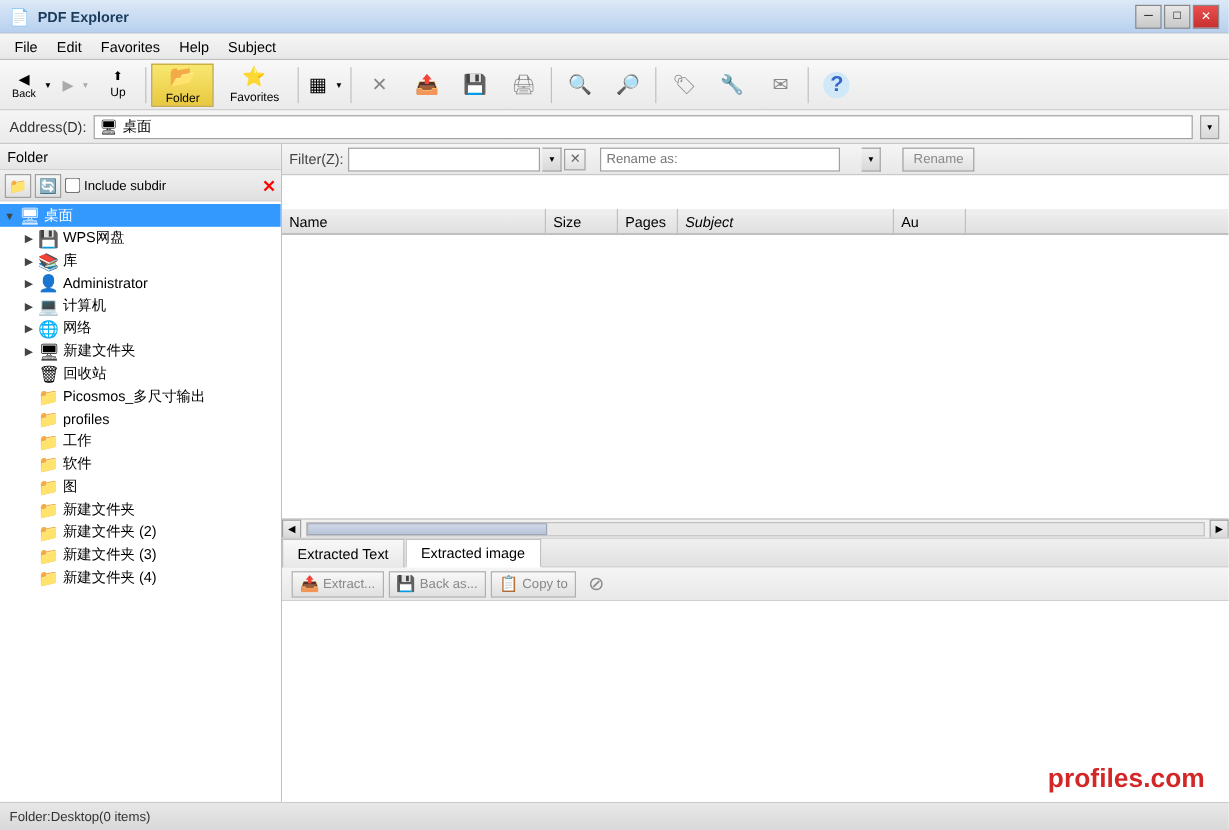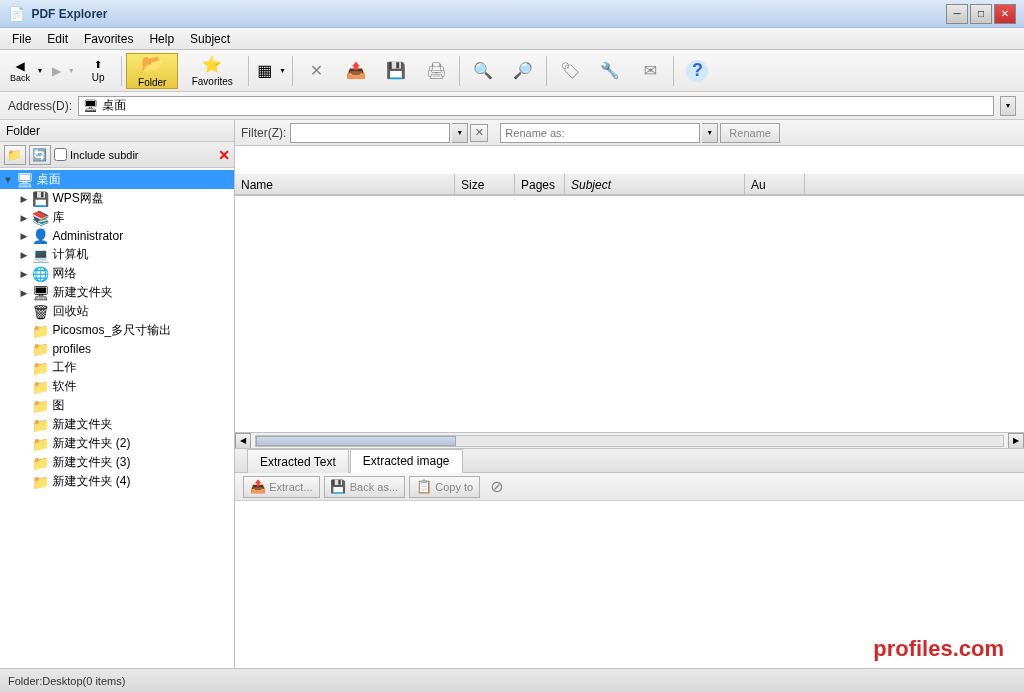--- a/index.html
+++ b/index.html
@@ -53,41 +53,41 @@
 
     
     #right-panel { flex: 1; display: flex; flex-direction: column; background: white; }
 
     
     #filter-bar { background: linear-gradient(to bottom, #f5f5f5, #e8e8e8); height: 26px; display: flex; align-items: center; padding: 0 6px; border-bottom: 1px solid #c8c8c8; gap: 4px; }
     .filter-box { display: flex; align-items: center; gap: 2px; }
     .filter-input { height: 20px; width: 160px; border: 1px solid #a0a0a0; background: white; padding: 0 4px; font-size: 11px; }
     .filter-dd { width: 16px; height: 20px; background: linear-gradient(to bottom, #f0f0f0, #d8d8d8); border: 1px solid #a0a0a0; border-left: none; display: flex; align-items: center; justify-content: center; cursor: pointer; font-size: 8px; }
     .filter-clear { width: 18px; height: 18px; border: 1px solid #a0a0a0; background: linear-gradient(to bottom, #f8f8f8, #e0e0e0); display: flex; align-items: center; justify-content: center; cursor: pointer; font-size: 11px; color: #666; }
-    .rename-box { display: flex; align-items: center; gap: 2px; margin-left: 8px; }
+    .rename-box { display: flex; align-items: center; gap: 18px; margin-left: 8px; }
     .rename-input { height: 20px; width: 200px; border: 1px solid #a0a0a0; background: white; padding: 0 4px; font-size: 11px; color: #999; }
     .rename-dd { width: 16px; height: 20px; background: linear-gradient(to bottom, #f0f0f0, #d8d8d8); border: 1px solid #a0a0a0; border-left: none; display: flex; align-items: center; justify-content: center; cursor: pointer; font-size: 8px; }
     .rename-btn { height: 20px; padding: 0 8px; border: 1px solid #a0a0a0; background: linear-gradient(to bottom, #f8f8f8, #e0e0e0); font-size: 11px; cursor: pointer; color: #888; }
 
     
     #file-list { flex: 1; overflow: hidden; display: flex; flex-direction: column; margin-top: 28px; }
     #file-list-header { display: flex; background: linear-gradient(to bottom, #f0f0f0, #e0e0e0); border-bottom: 2px solid #c0c0c0; height: 22px; }
     .col-header { display: flex; align-items: center; padding: 0 6px; font-size: 12px; border-right: 1px solid #c0c0c0; height: 22px; cursor: pointer; white-space: nowrap; }
     #file-list-body { flex: 1; overflow-y: auto; overflow-x: hidden; background: white; }
 
     
     #hscroll { height: 16px; background: #f0f0f0; border-top: 1px solid #c0c0c0; display: flex; align-items: center; }
     #hscroll-track { flex: 1; height: 12px; background: #e8e8e8; border: 1px solid #c0c0c0; margin: 0 4px; position: relative; }
     #hscroll-thumb { width: 200px; height: 10px; background: linear-gradient(to bottom, #d0d8e8, #b8c4d8); border: 1px solid #a0a8b8; position: absolute; left: 0; top: 0; }
     #hscroll-left { width: 16px; height: 16px; background: linear-gradient(to bottom, #f0f0f0, #d8d8d8); border: 1px solid #a0a0a0; display: flex; align-items: center; justify-content: center; cursor: pointer; font-size: 8px; }
     #hscroll-right { width: 16px; height: 16px; background: linear-gradient(to bottom, #f0f0f0, #d8d8d8); border: 1px solid #a0a0a0; display: flex; align-items: center; justify-content: center; cursor: pointer; font-size: 8px; }
 
     
     #bottom-panel { border-top: 1px solid #c0c0c0; display: flex; flex-direction: column; height: 220px; background: white; }
-    #extract-tabs { display: flex; background: linear-gradient(to bottom, #f0f0f0, #e0e0e0); border-bottom: 1px solid #c0c0c0; height: 24px; padding-left: 12px; }
+    #extract-tabs { display: flex; background: linear-gradient(to bottom, #f0f0f0, #e0e0e0); border-bottom: 1px solid #c0c0c0; height: 24px; }
     .extract-tab { padding: 0 12px; height: 24px; display: flex; align-items: center; border: 1px solid #c0c0c0; border-bottom: none; cursor: pointer; font-size: 12px; background: linear-gradient(to bottom, #f8f8f8, #e8e8e8); margin-right: 1px; }
     .extract-tab.active { background: white; border-bottom: 1px solid white; margin-bottom: -1px; z-index: 1; }
     #extract-toolbar { background: linear-gradient(to bottom, #f5f5f5, #e8e8e8); height: 28px; display: flex; align-items: center; padding: 0 8px; border-bottom: 1px solid #d0d0d0; gap: 4px; }
     .ext-btn { display: flex; align-items: center; gap: 3px; padding: 2px 6px; border: 1px solid #b0b0b0; background: linear-gradient(to bottom, #f8f8f8, #e0e0e0); cursor: pointer; font-size: 11px; color: #888; height: 22px; }
     #extract-content { flex: 1; background: white; overflow: auto; }
 
     
     #statusbar { height: 24px; background: linear-gradient(to bottom, #e8e8e8, #d8d8d8); border-top: 1px solid #c0c0c0; display: flex; align-items: center; padding: 0 8px; font-size: 11px; color: #333; }
 
     

